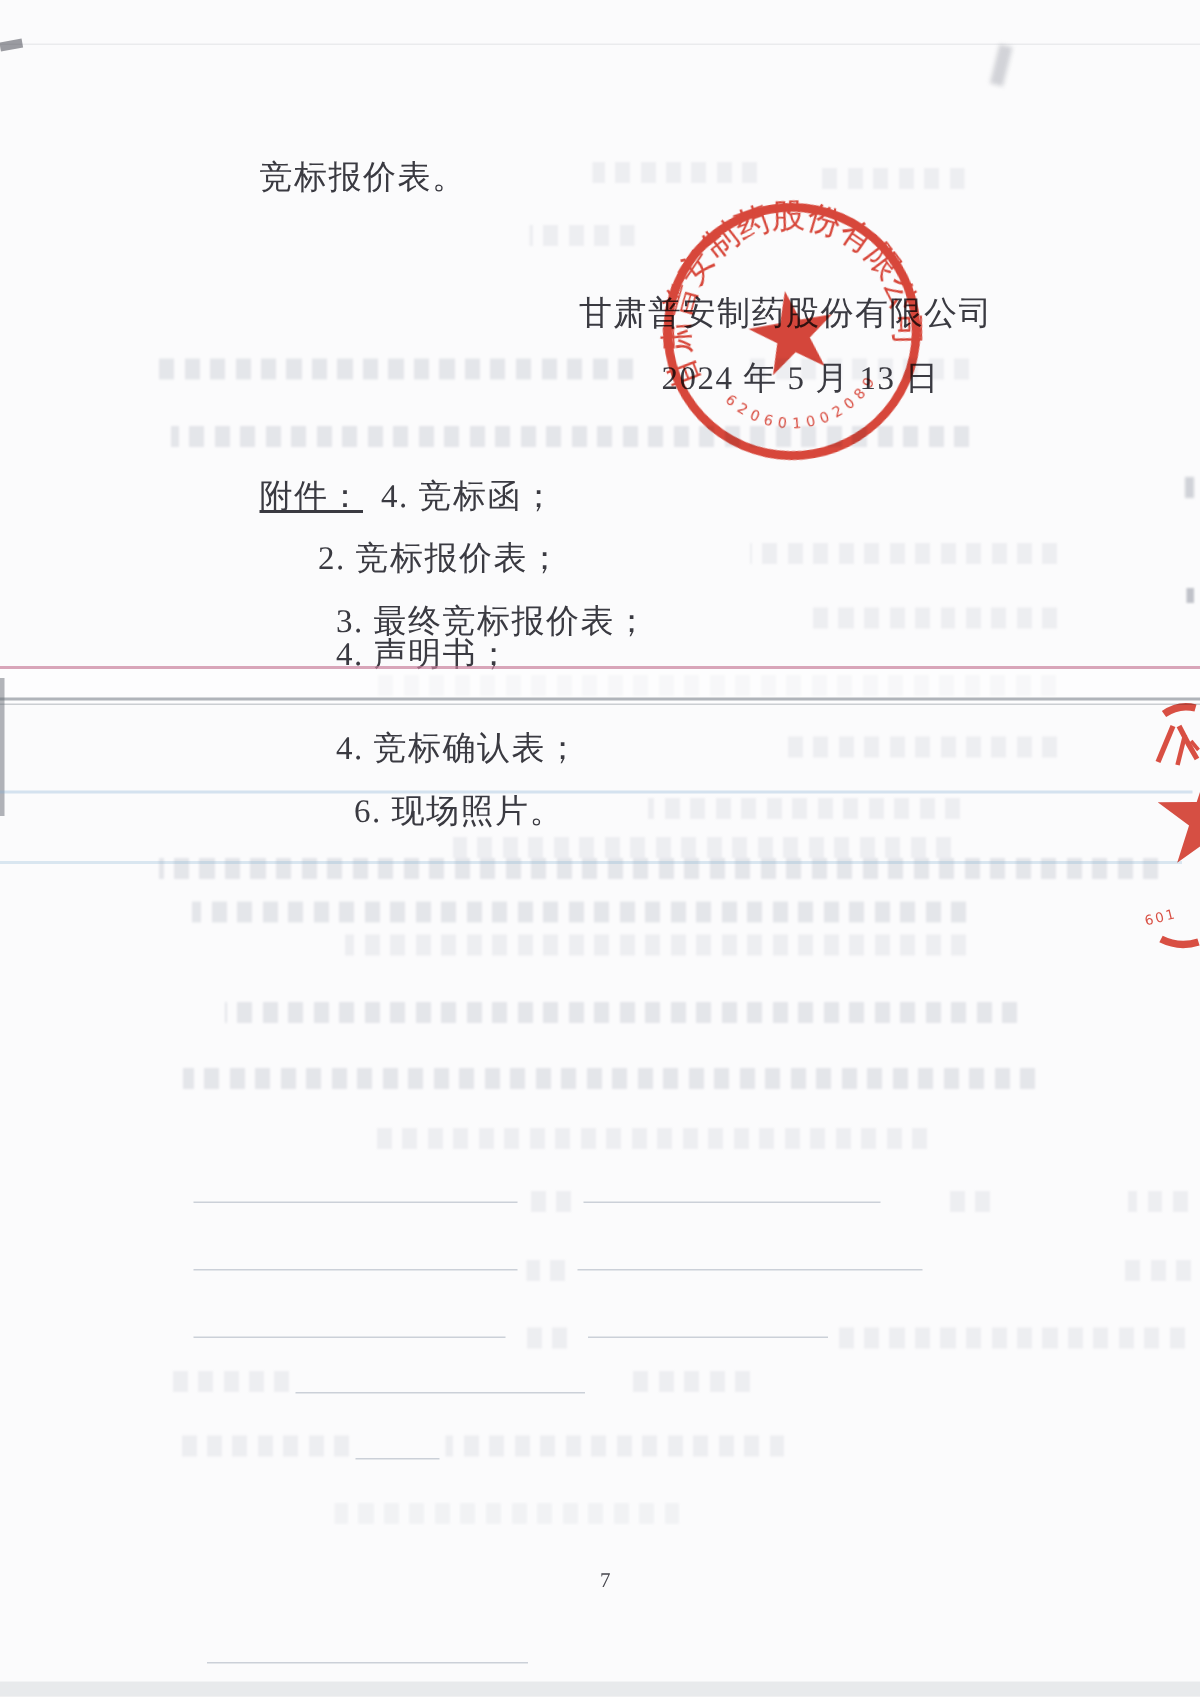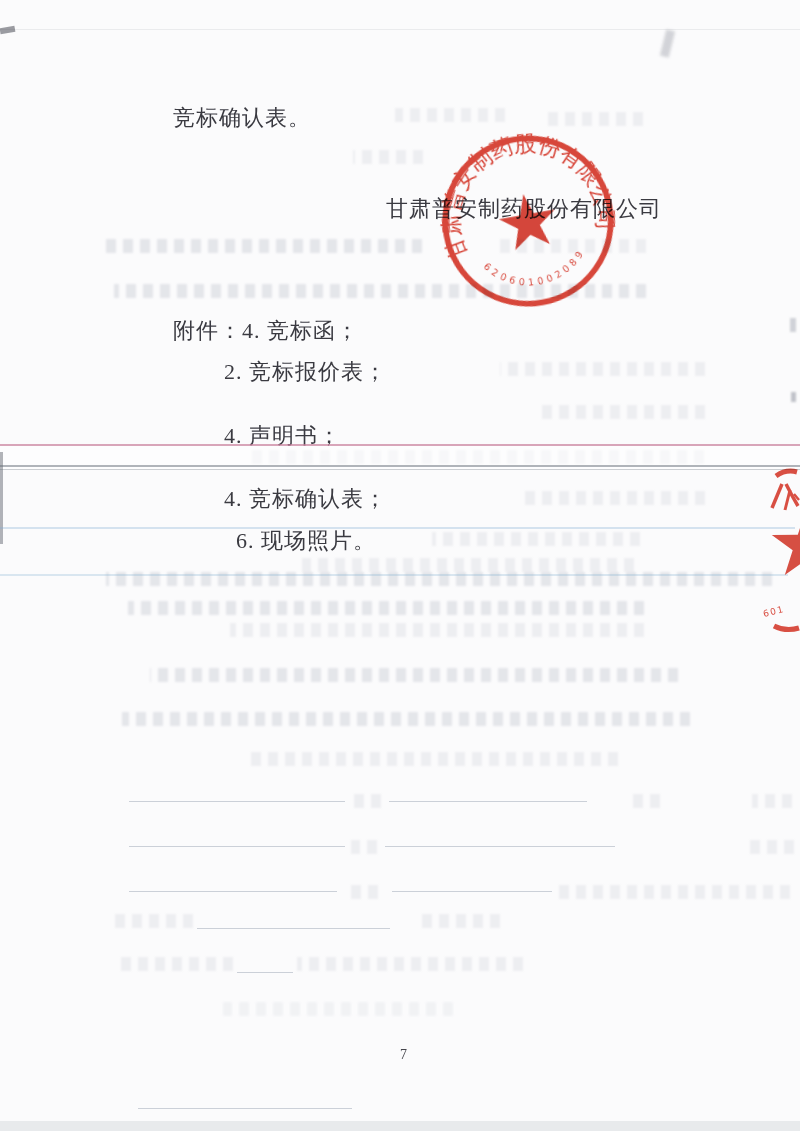--- a/index.html
+++ b/index.html
@@ -7,21 +7,21 @@
     position:relative;width:800px;height:1131px;overflow:hidden;
     background:#fbfbfc;
     font-family:"Liberation Serif","DejaVu Serif",serif;
   }
   
   .t{
     position:absolute;white-space:nowrap;line-height:1;
     color:#3a3a41;font-size:22px;letter-spacing:1px;
     filter:blur(.25px);z-index:3;
   }
-  .t .lbl{margin-right:0;}
+  .t .lbl{margin-right:12px;text-decoration:underline;}
   .pgnum{position:absolute;top:1047px;left:400px;font-size:14px;color:#45454c;z-index:3;filter:blur(.2px);}
   
   .seal{
     position:absolute;top:130px;left:437px;width:182px;height:182px;
     transform:rotate(-10deg);mix-blend-mode:multiply;opacity:.92;z-index:6;
     filter:blur(.2px);
   }
   .edgestamp{
     position:absolute;top:460px;right:0;width:48px;height:190px;
     mix-blend-mode:multiply;opacity:.88;z-index:6;filter:blur(.2px);
@@ -107,26 +107,28 @@
     <i class="gl" style="top:1108px;left:138px;width:214px"></i>
   </div>
 
   <div class="band"></div>
   <div class="ln pink"></div>
   <div class="ln gray1"></div>
   <div class="ln gray2"></div>
   <div class="ln blue1"></div>
   <div class="ln blue2"></div>
 
-  <div class="t" style="top:107px;left:173px">竞标确认表。</div>
+  <div class="t" style="top:107px;left:173px">竞标报价表。</div>
 
   <div class="t" style="top:198px;left:386px">甘肃普安制药股份有限公司</div>
+  <div class="t" style="top:241px;left:441px">2024 年 5 月 13 日</div>
 
   <div class="t" style="top:320px;left:173px"><span class="lbl">附件：</span><span>4. 竞标函；</span></div>
-  <div class="t" style="top:361px;left:224px">2. 竞标报价表；</div>
+  <div class="t" style="top:361px;left:212px">2. 竞标报价表；</div>
+  <div class="t" style="top:403px;left:224px">3. 最终竞标报价表；</div>
   <div class="t" style="top:425px;left:224px">4. 声明书；</div>
   <div class="t" style="top:488px;left:224px">4. 竞标确认表；</div>
   <div class="t" style="top:530px;left:236px">6. 现场照片。</div>
 
   <div class="pgnum">7</div>
 
   <svg class="seal" viewBox="0 0 220 220">
     <circle cx="110" cy="110" r="100" fill="none" stroke="#d8382a" stroke-width="7"></circle>
     <path id="sealArc" d="M 31.1,138.7 A 84,84 0 1 1 188.9,138.7" fill="none"></path>
     <text font-size="27" fill="#d8382a" font-family="'Liberation Serif','DejaVu Serif',serif">

